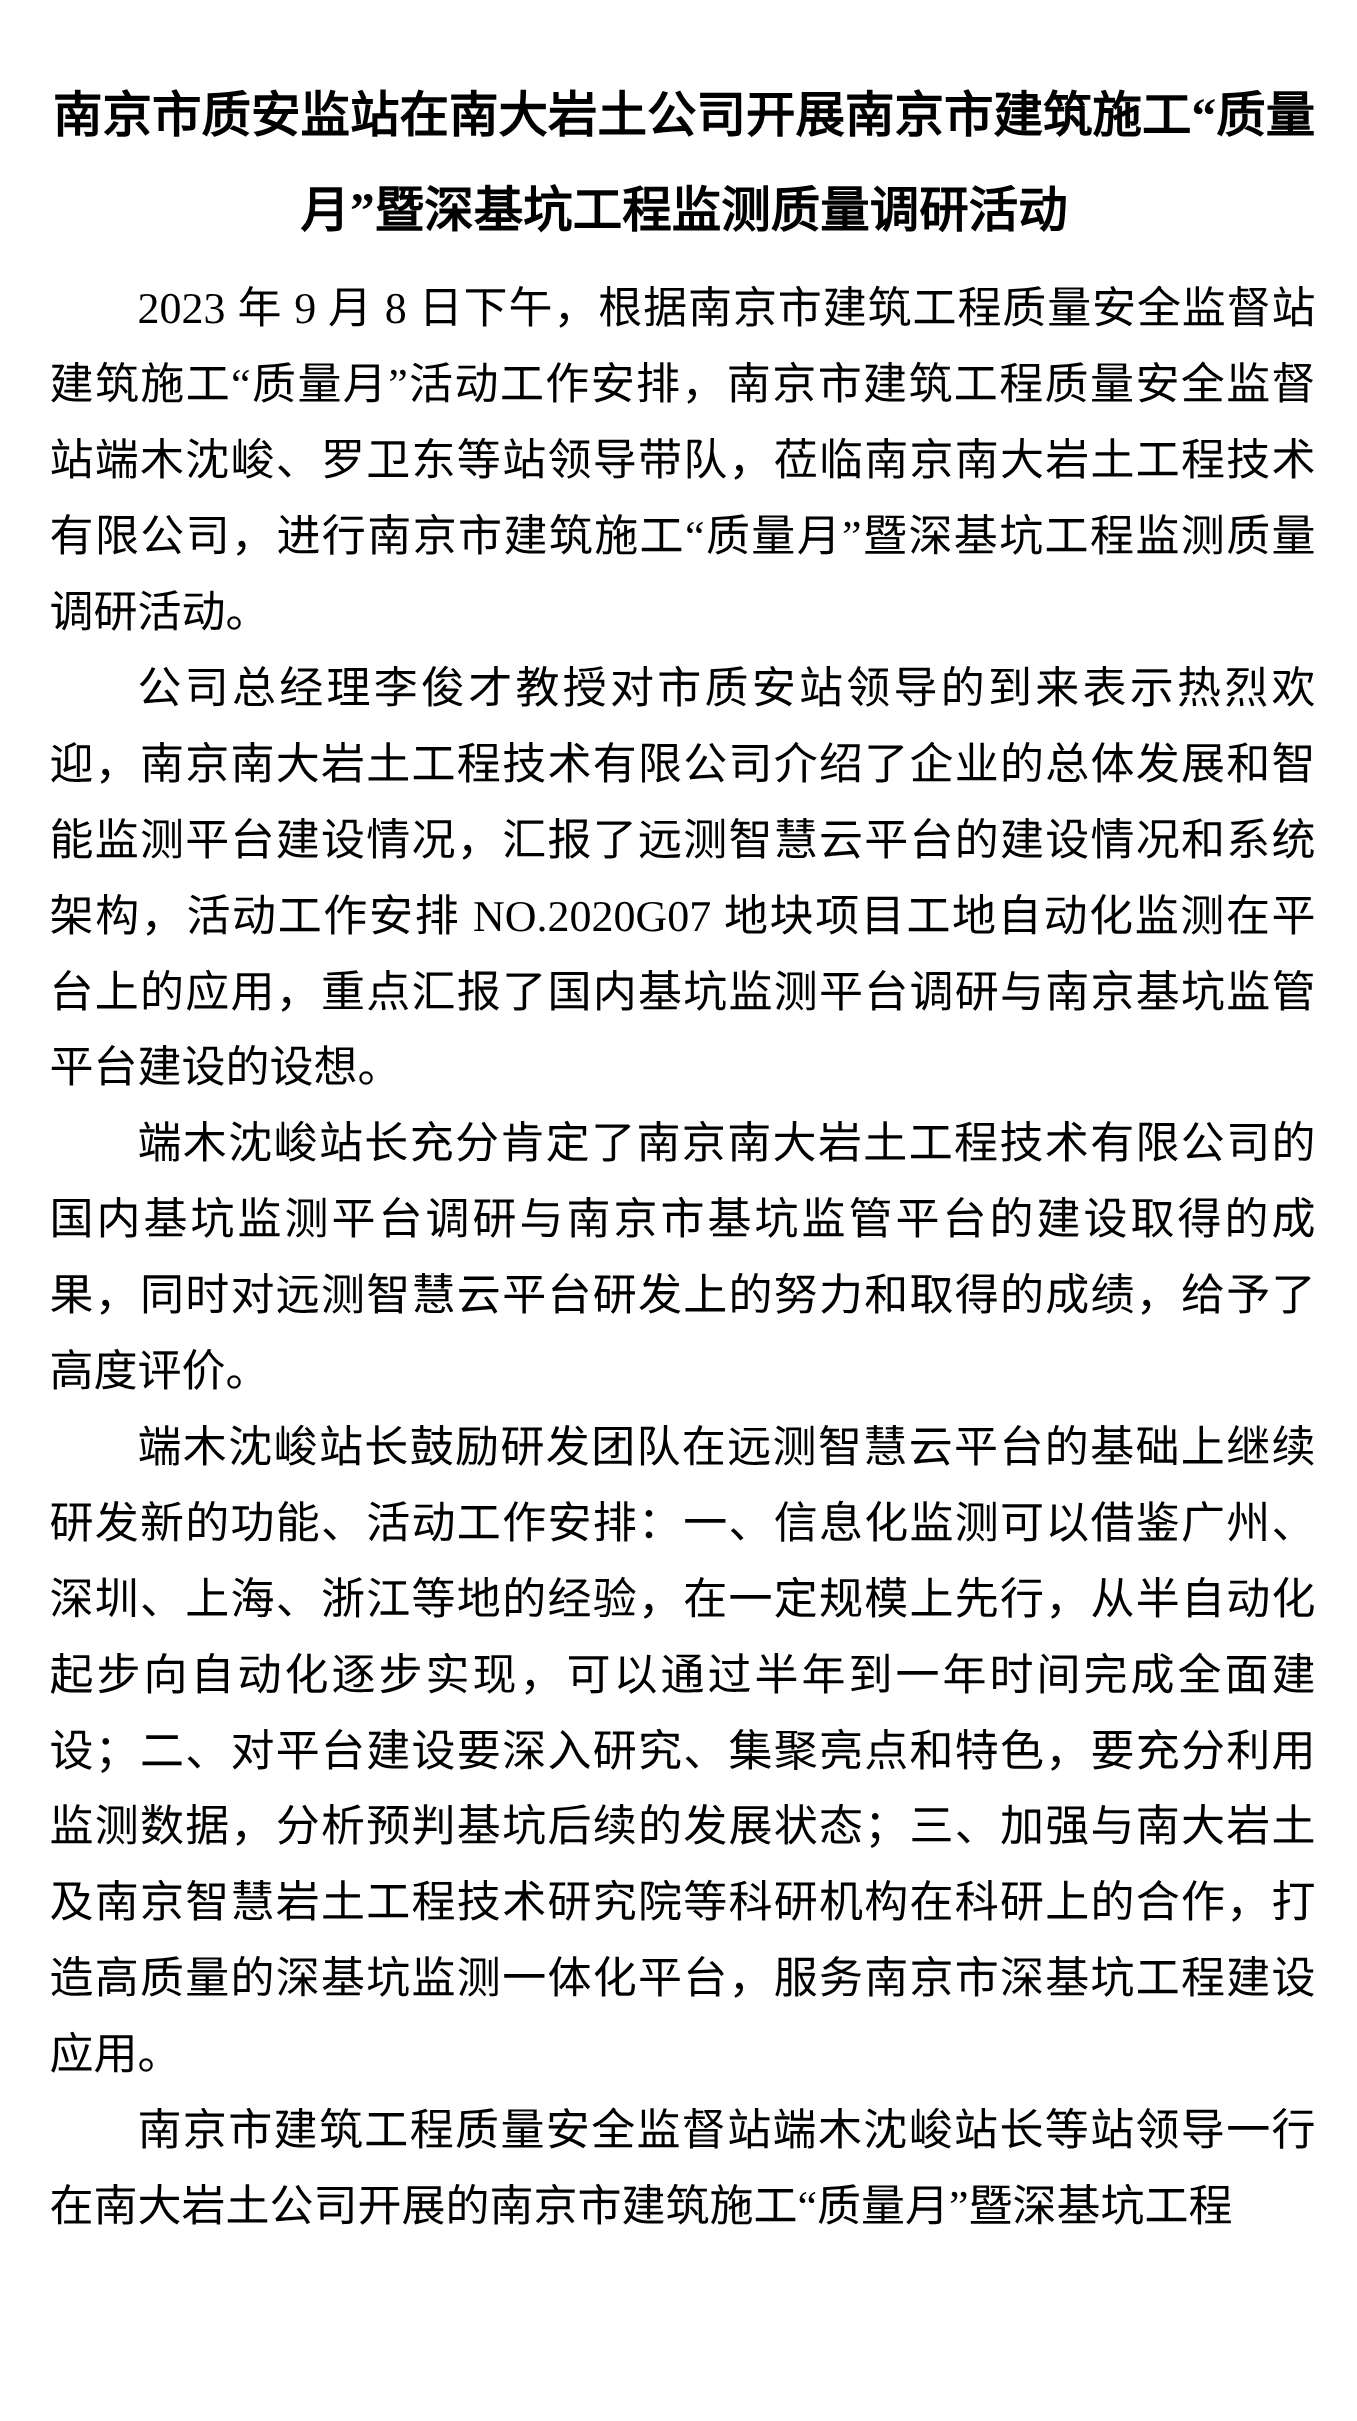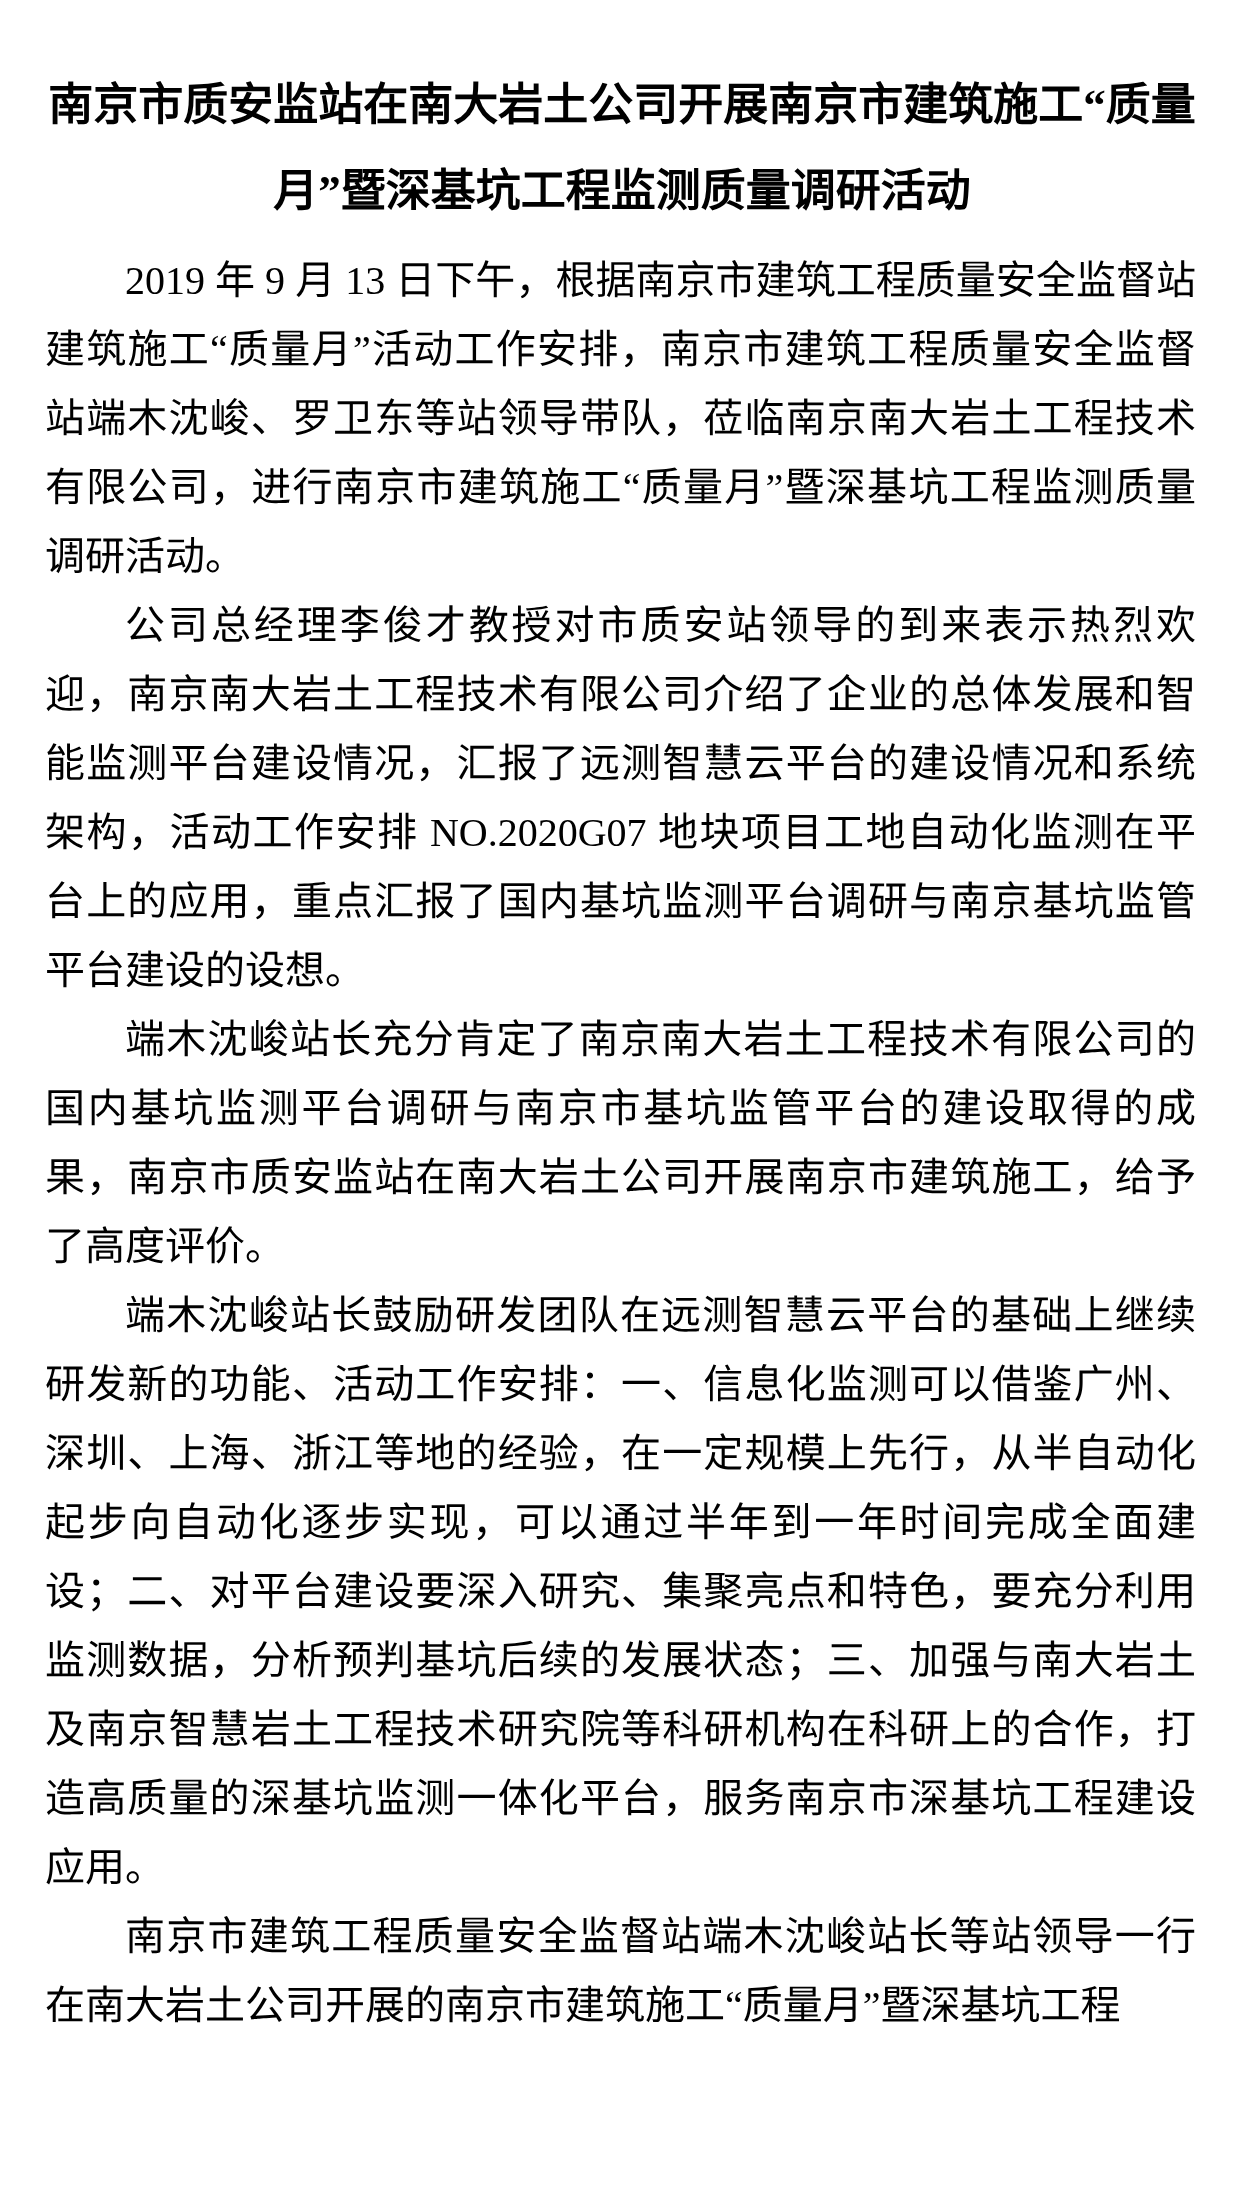--- a/index.html
+++ b/index.html
@@ -40,22 +40,22 @@
     word-break: break-all;
     font-family: "Liberation Serif", "DejaVu Serif", serif;
   }
 </style>
 </head>
 <body>
 
 <div class="page">
   <h1 class="doc-title">南京市质安监站在南大岩土公司开展南京市建筑施工“质量月”暨深基坑工程监测质量调研活动</h1>
 
-  <p class="doc-para">2019 年 9 月 13 日下午，根据南京市建筑工程质量安全监督站建筑施工“质量月”活动工作安排，南京市建筑工程质量安全监督站端木沈峻、罗卫东等站领导带队，莅临南京南大岩土工程技术有限公司，进行南京市建筑施工“质量月”暨深基坑工程监测质量调研活动。</p>
+  <p class="doc-para">2023 年 9 月 8 日下午，根据南京市建筑工程质量安全监督站建筑施工“质量月”活动工作安排，南京市建筑工程质量安全监督站端木沈峻、罗卫东等站领导带队，莅临南京南大岩土工程技术有限公司，进行南京市建筑施工“质量月”暨深基坑工程监测质量调研活动。</p>
 
   <p class="doc-para">公司总经理李俊才教授对市质安站领导的到来表示热烈欢迎，南京南大岩土工程技术有限公司介绍了企业的总体发展和智能监测平台建设情况，汇报了远测智慧云平台的建设情况和系统架构，活动工作安排 NO.2020G07 地块项目工地自动化监测在平台上的应用，重点汇报了国内基坑监测平台调研与南京基坑监管平台建设的设想。</p>
 
-  <p class="doc-para">端木沈峻站长充分肯定了南京南大岩土工程技术有限公司的国内基坑监测平台调研与南京市基坑监管平台的建设取得的成果，南京市质安监站在南大岩土公司开展南京市建筑施工，给予了高度评价。</p>
+  <p class="doc-para">端木沈峻站长充分肯定了南京南大岩土工程技术有限公司的国内基坑监测平台调研与南京市基坑监管平台的建设取得的成果，同时对远测智慧云平台研发上的努力和取得的成绩，给予了高度评价。</p>
 
   <p class="doc-para">端木沈峻站长鼓励研发团队在远测智慧云平台的基础上继续研发新的功能、活动工作安排：一、信息化监测可以借鉴广州、深圳、上海、浙江等地的经验，在一定规模上先行，从半自动化起步向自动化逐步实现，可以通过半年到一年时间完成全面建设；二、对平台建设要深入研究、集聚亮点和特色，要充分利用监测数据，分析预判基坑后续的发展状态；三、加强与南大岩土及南京智慧岩土工程技术研究院等科研机构在科研上的合作，打造高质量的深基坑监测一体化平台，服务南京市深基坑工程建设应用。</p>
 
   <p class="doc-para">南京市建筑工程质量安全监督站端木沈峻站长等站领导一行在南大岩土公司开展的南京市建筑施工“质量月”暨深基坑工程</p>
 </div>
 
 </body></html>

